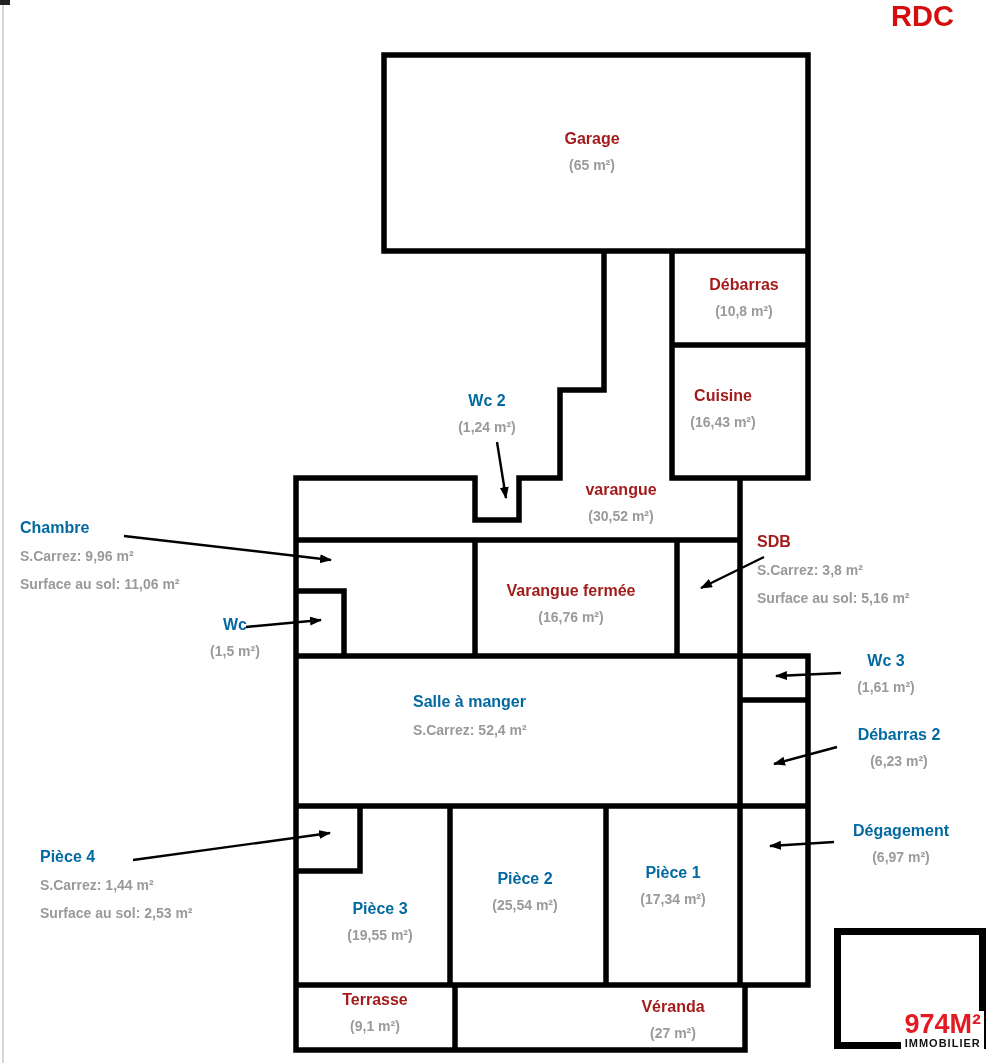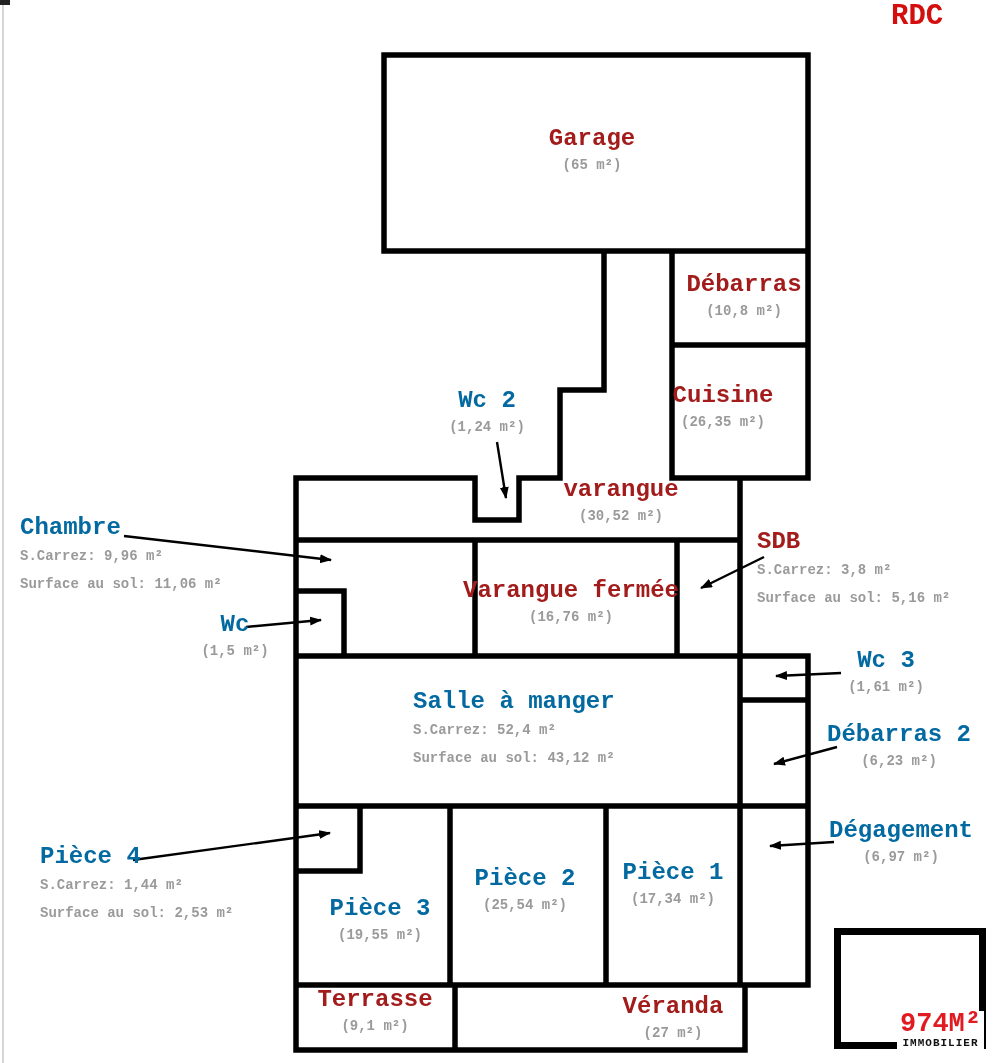--- a/index.html
+++ b/index.html
@@ -1,25 +1,25 @@
 <!DOCTYPE html>
 <html><head>
 <meta charset="utf-8">
 <style>
   html,body{margin:0;padding:0;background:#ffffff;}
   #plan{
     position:relative;width:1000px;height:1063px;background:#fff;
-    font-family:Liberation Mono, monospace;font-weight:bold;overflow:hidden;
+    font-family:Liberation Sans, sans-serif;font-weight:bold;overflow:hidden;
   }
   #plan svg{position:absolute;left:0;top:0;}
   .lbl{position:absolute;line-height:26px;white-space:nowrap;}
   .lbl3{line-height:28px;}
   .c{transform:translateX(-50%);text-align:center;}
   .l{text-align:left;}
-  .nm{font-size:24px;}
+  .nm{font-size:16px;}
   .ar{font-size:14px;color:#9a9a9a;}
   .red{color:#a31c1c;}
   .navy{color:#0369a1;}
   #rdc{position:absolute;left:891px;top:0;font-size:29px;color:#d40d0d;}
   #logo{position:absolute;left:834px;top:928px;width:152px;height:121px;
         border:7px solid #000;box-sizing:border-box;}
   #logo .txt{position:absolute;right:-5px;bottom:-8px;background:#fff;
              text-align:center;padding:0 3px;margin-top:24px;}
   #logo .brand{color:#e21a22;font-size:27px;line-height:26px;letter-spacing:0px;}
   #logo .sub{color:#111;font-size:11px;line-height:13px;letter-spacing:1px;}
@@ -84,21 +84,21 @@
     <div class="ar">(65 m²)</div>
   </div>
 
   <div class="lbl c" style="left:744px;top:272px">
     <div class="nm red">Débarras</div>
     <div class="ar">(10,8 m²)</div>
   </div>
 
   <div class="lbl c" style="left:723px;top:383px">
     <div class="nm red">Cuisine</div>
-    <div class="ar">(26,35 m²)</div>
+    <div class="ar">(16,43 m²)</div>
   </div>
 
   <div class="lbl c" style="left:487px;top:388px">
     <div class="nm navy">Wc 2</div>
     <div class="ar">(1,24 m²)</div>
   </div>
 
   <div class="lbl c" style="left:621px;top:477px">
     <div class="nm red">varangue</div>
     <div class="ar">(30,52 m²)</div>
@@ -122,21 +122,20 @@
   </div>
 
   <div class="lbl c" style="left:235px;top:612px">
     <div class="nm navy">Wc</div>
     <div class="ar">(1,5 m²)</div>
   </div>
 
   <div class="lbl l lbl3" style="left:413px;top:688px">
     <div class="nm navy">Salle à manger</div>
     <div class="ar">S.Carrez: 52,4 m²</div>
-    <div class="ar">Surface au sol: 43,12 m²</div>
   </div>
 
   <div class="lbl c" style="left:886px;top:648px">
     <div class="nm navy">Wc 3</div>
     <div class="ar">(1,61 m²)</div>
   </div>
 
   <div class="lbl c" style="left:899px;top:722px">
     <div class="nm navy">Débarras 2</div>
     <div class="ar">(6,23 m²)</div>

